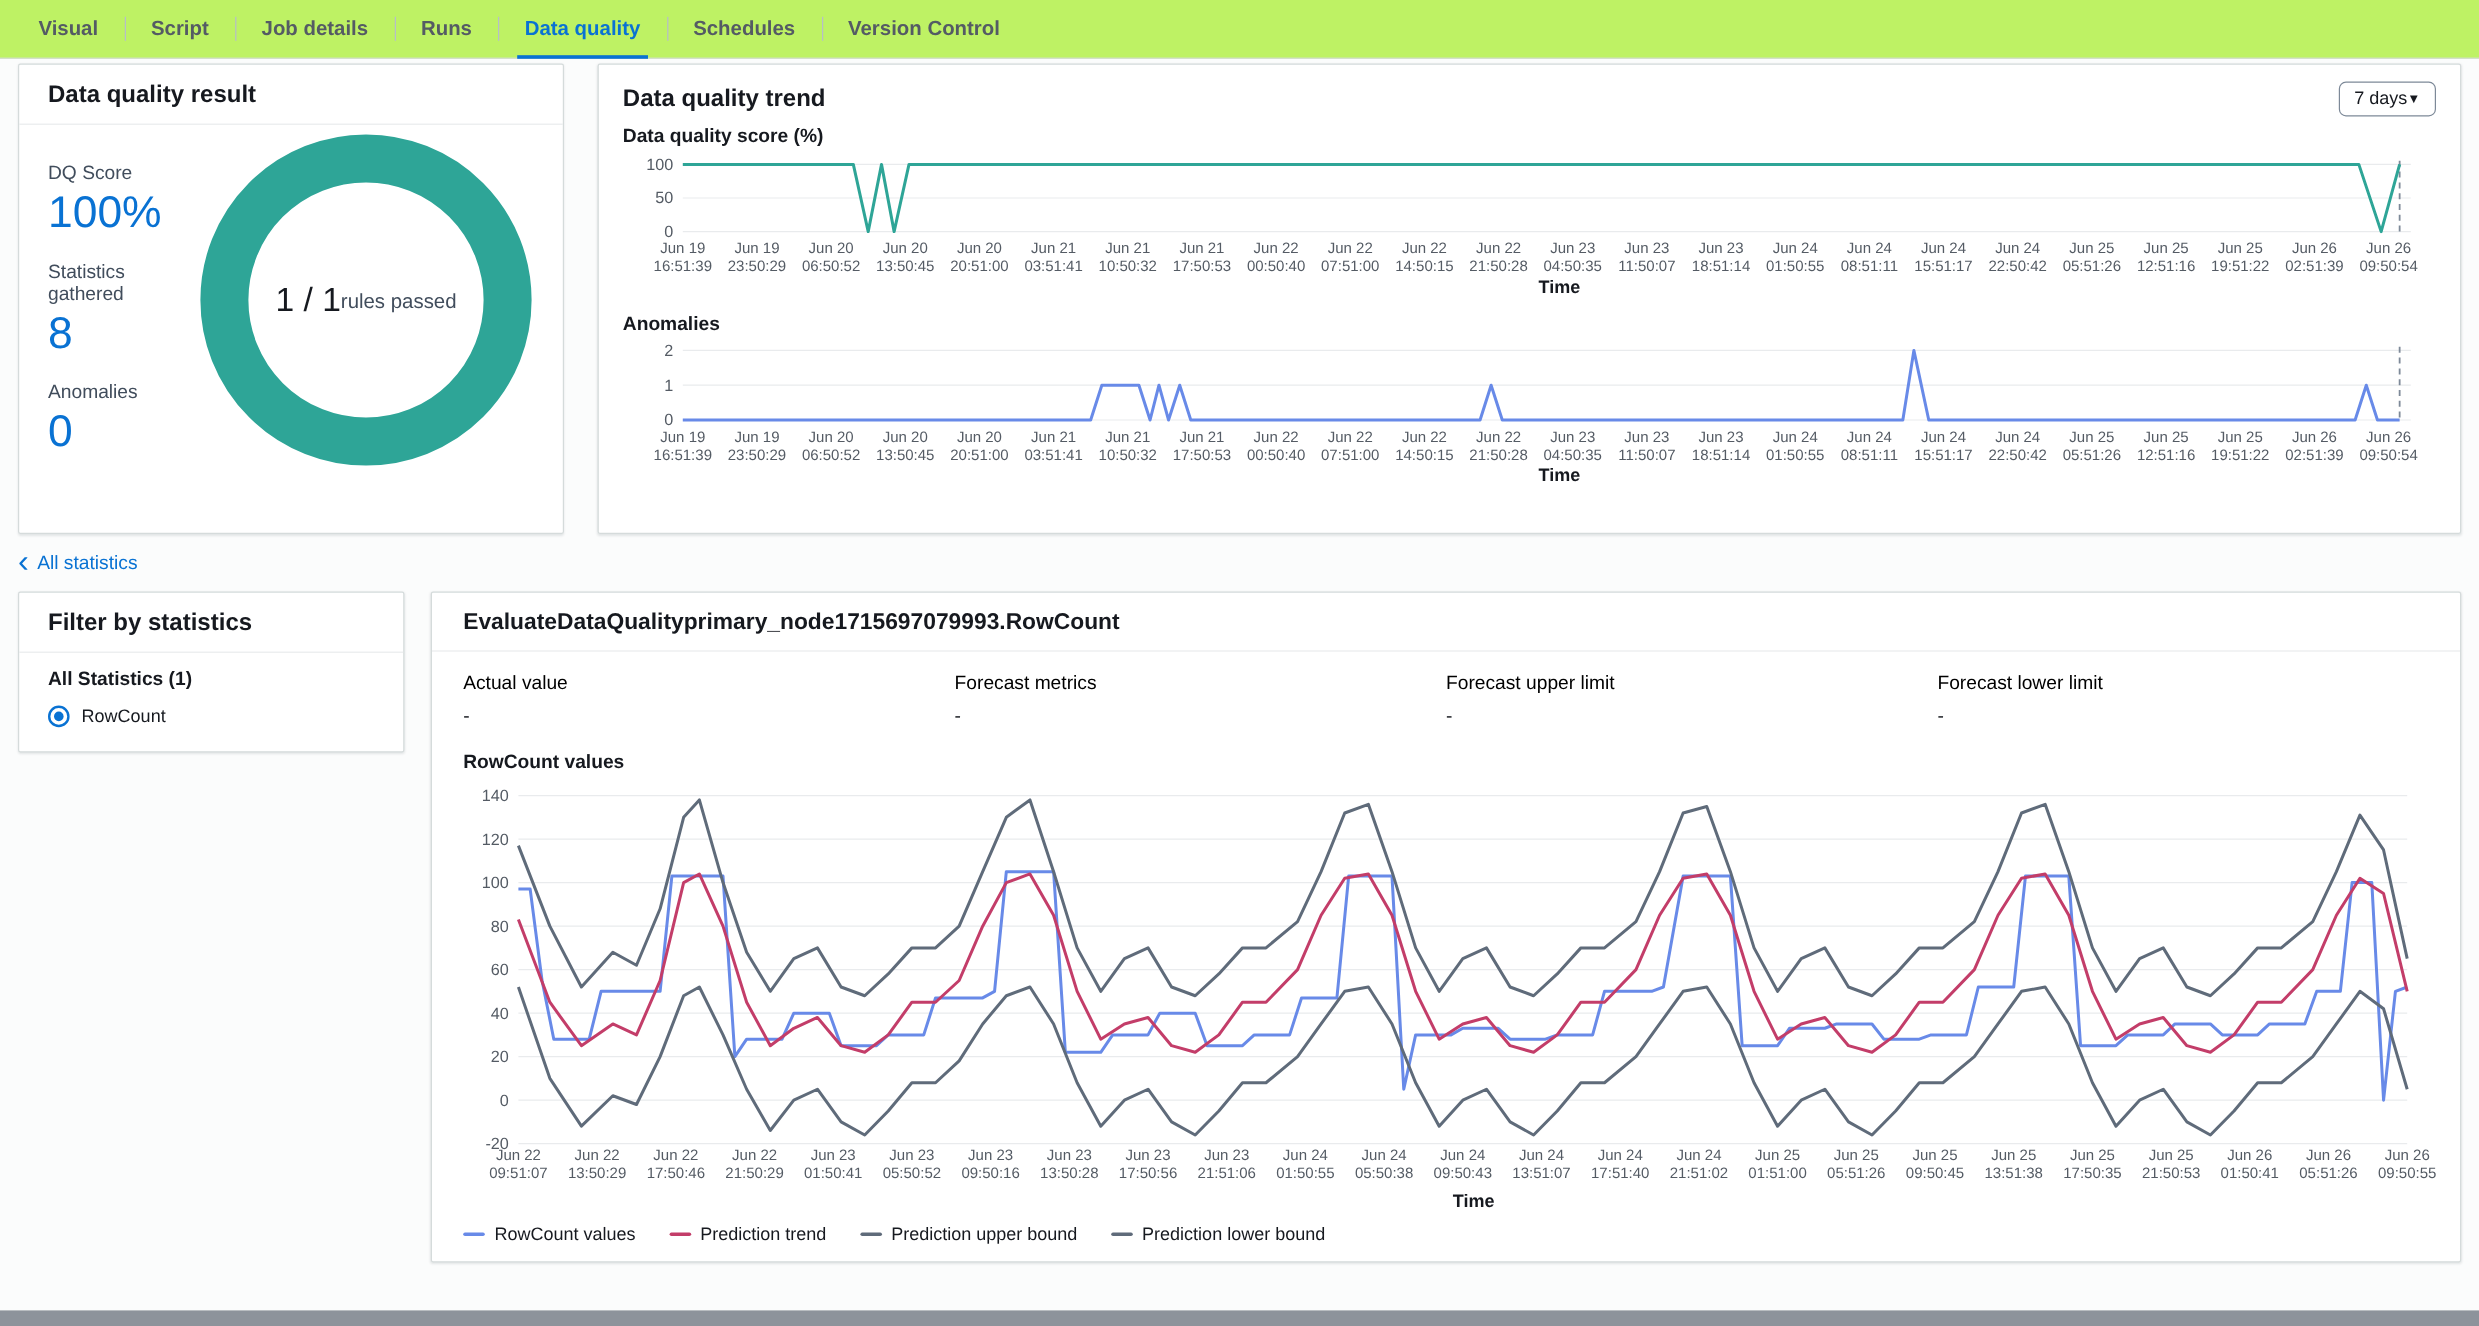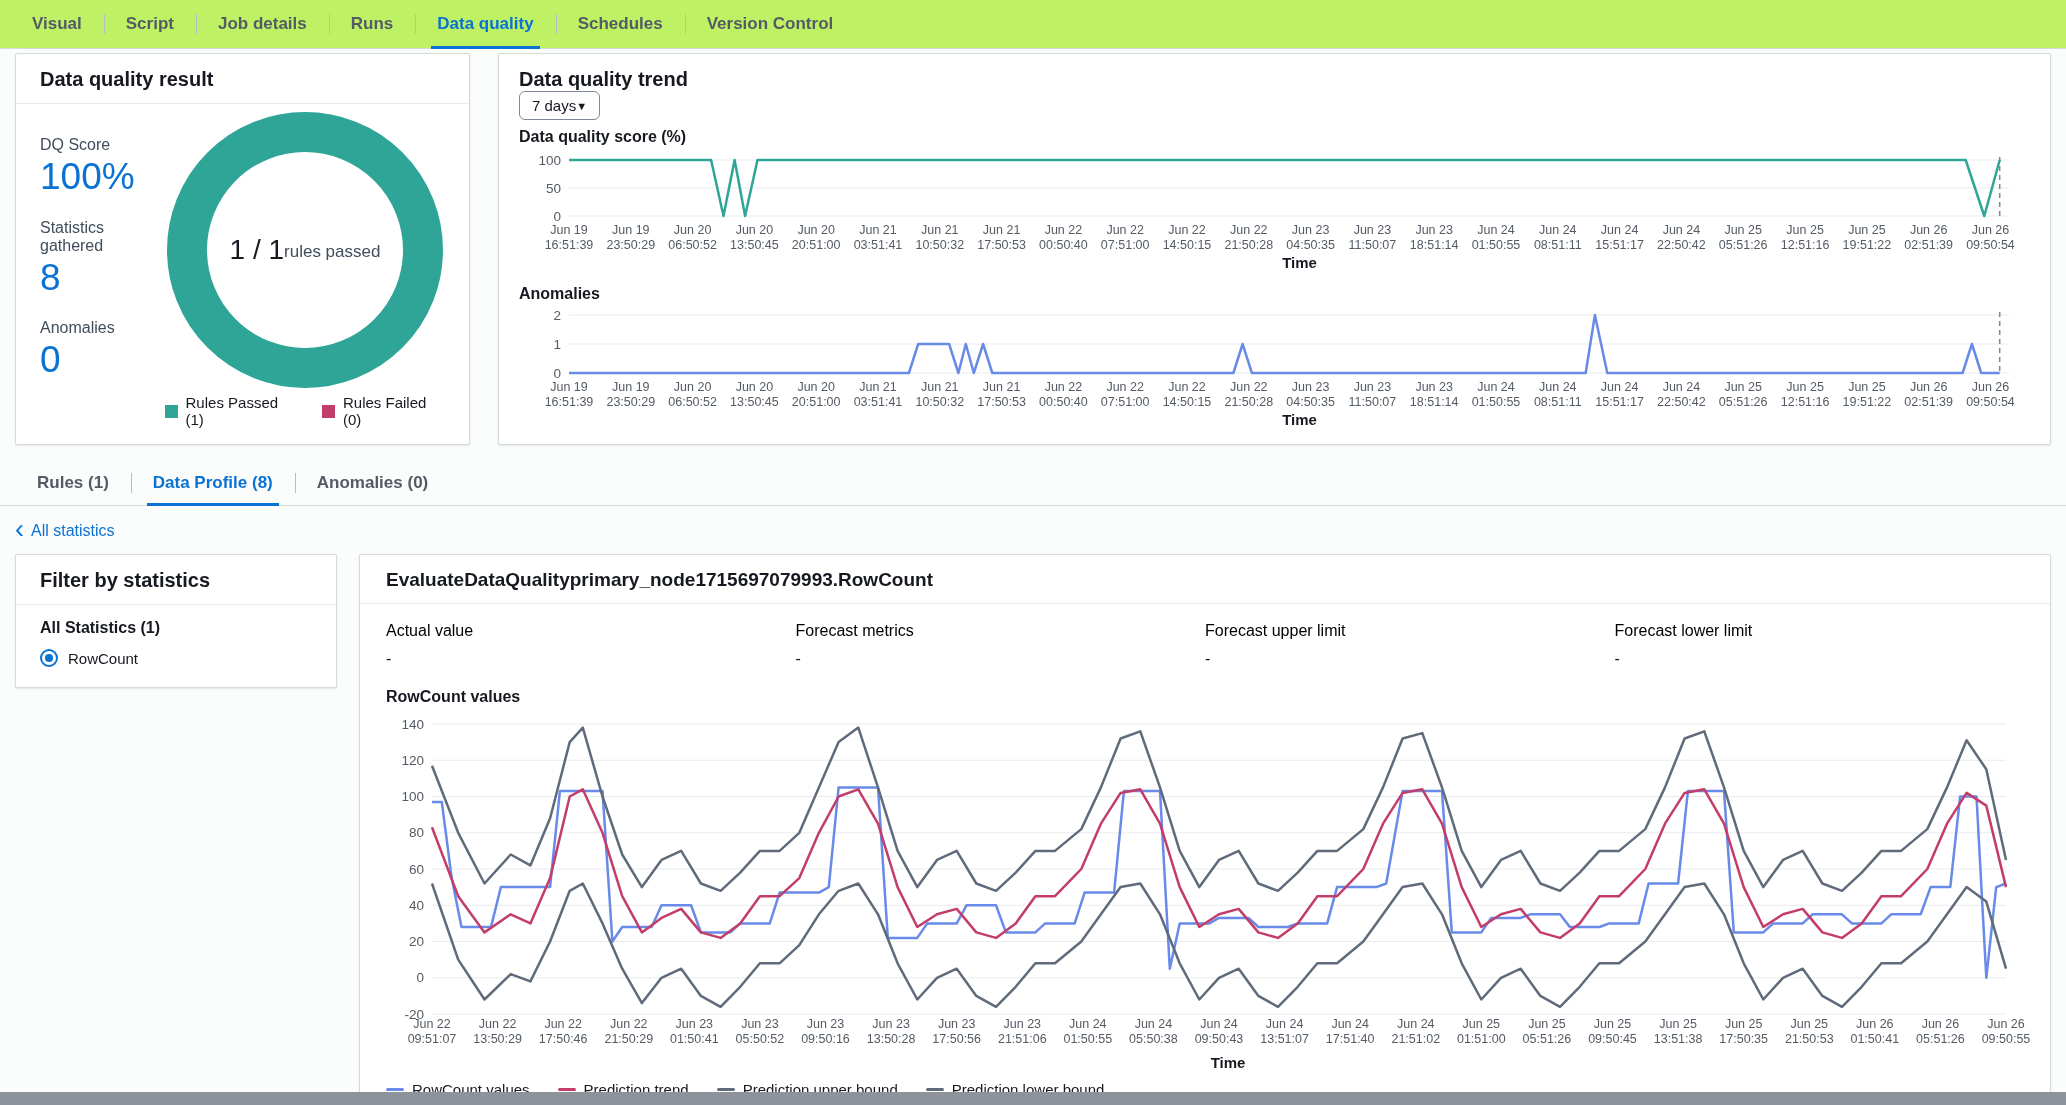--- a/index.html
+++ b/index.html
@@ -28,21 +28,21 @@
   .donut-wrap{position:relative;width:280px;height:280px;margin-top:0;}
   .donut-center{position:absolute;inset:0;display:flex;flex-direction:row;align-items:center;justify-content:center;pointer-events:none;}
   .donut-ratio{font-size:28px;color:#16191f;}
   .donut-sub{font-size:17px;color:#414d5c;margin-top:4px;}
   .donut-legend{display:flex;gap:26px;margin-top:4px;}
   .legend-item{display:flex;align-items:center;gap:8px;font-size:15px;color:#16191f;cursor:pointer;}
   .legend-swatch{width:13px;height:13px;display:inline-block;}
 
   
   .trend-card{flex:1;height:392px;padding:14px 20px 0;}
-  .trend-header{display:flex;justify-content:space-between;align-items:flex-start;flex-direction:column;}
+  .trend-header{display:flex;justify-content:space-between;align-items:center;}
   .trend-title{font-size:20px;font-weight:bold;}
   .select{display:flex;align-items:center;border:1px solid #7d8998;border-radius:6px;padding:5px 12px;font-size:15px;color:#16191f;background:#fff;cursor:pointer;}
   .caret{font-size:11px;color:#16191f;}
   .chart-subtitle{font-size:16px;font-weight:bold;margin:8px 0 4px;}
   .time-label{font-size:15px;font-weight:bold;text-align:center;padding-left:50px;margin-top:0;}
 
   
   svg{overflow:visible;display:block;}
   svg text{font-family:"Liberation Sans","DejaVu Sans",sans-serif;}
   line.grid{stroke:#e9ebed;stroke-width:1;}
@@ -116,30 +116,20 @@
             <div class="stat-value">0</div>
           </div>
           <div class="donut-col">
             <div class="donut-wrap">
               <svg id="donut-svg" width="280" height="280">
                   <circle cx="140" cy="140" r="118" fill="none" stroke="#2ea597" stroke-width="40"></circle>
                 </svg>
               <div class="donut-center">
                 <div class="donut-ratio">1 / 1</div>
                 <div class="donut-sub">rules passed</div>
-              </div>
-            </div>
-            <div class="donut-legend">
-              <div class="legend-item">
-                <span class="legend-swatch" style="background: rgb(46, 165, 151);"></span>
-                <span>Rules Passed (1)</span>
-              </div>
-              <div class="legend-item">
-                <span class="legend-swatch" style="background: rgb(195, 61, 105);"></span>
-                <span>Rules Failed (0)</span>
               </div>
             </div>
           </div>
         </div>
       </section>
 
       <section class="card trend-card">
         <div class="trend-header">
           <div class="trend-title">Data quality trend</div>
           <div class="select">
@@ -264,25 +254,20 @@
             <text class="xtick" x="1471.5" y="84">Jun 26</text>
             <text class="xtick" x="1471.5" y="99">09:50:54</text>
             <line class="endmark" x1="1480.7" x2="1480.7" y1="5" y2="66"></line>
             <polyline fill="none" stroke="#688ae8" stroke-width="2.5" stroke-linejoin="round" points="50.0,66.0 389.9,66.0 399.2,37.0 430.1,37.0 439.4,66.0 446.8,37.0 454.8,66.0 464.1,37.0 473.3,66.0 714.4,66.0 723.6,37.0 732.9,66.0 1066.7,66.0 1075.9,8.0 1088.3,66.0 1443.6,66.0 1452.9,37.0 1462.2,66.0 1480.7,66.0"></polyline>
           </svg>
         <div class="time-label">Time</div>
       </section>
     </div>
 
     
-    <div class="subtabs">
-      <div class="subtab">Rules (1)</div>
-      <div class="subtab active">Data Profile (8)</div>
-      <div class="subtab">Anomalies (0)</div>
-    </div>
 
     
     <div class="backlink">
       <span class="back-chevron">‹</span>
       <span>All statistics</span>
     </div>
 
     
     <div class="row2">
       <section class="card filter-card">

